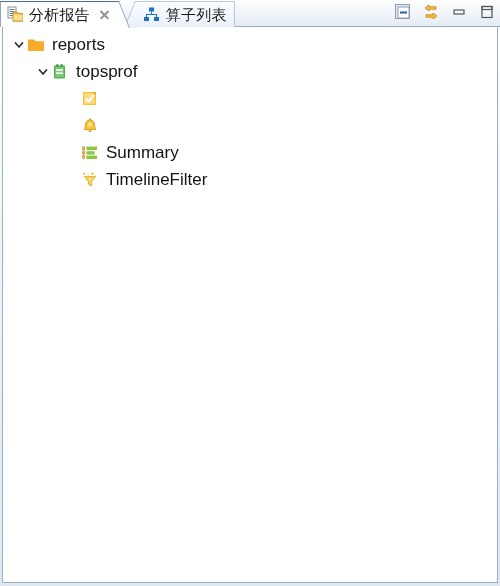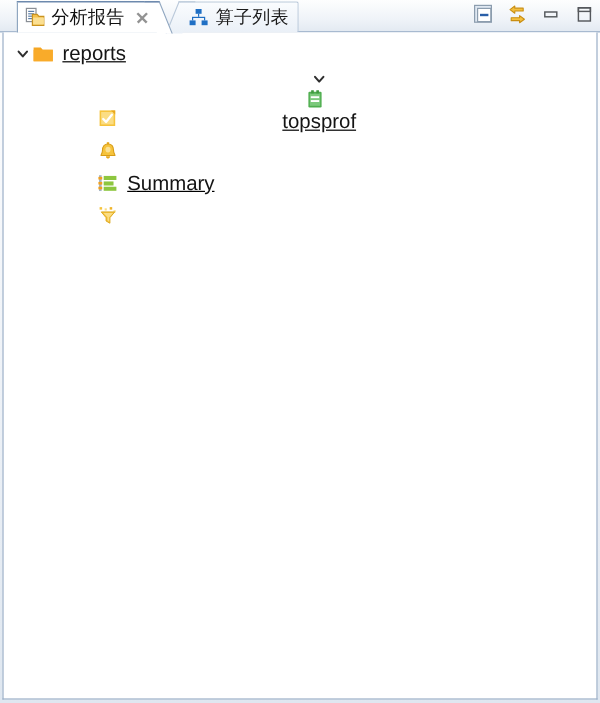--- a/index.html
+++ b/index.html
@@ -60,21 +60,21 @@
     line-height: 18px;
     letter-spacing: 0.2px;
   }
 
   
   .tab.active {
     background: #ffffff;
     border-top: 1px solid #4a6d9a;
     border-left: 1px solid #8fa6c0;
     z-index: 3;
-    margin-left: 14px;
+    margin-left: 0;
   }
   .tab.active::after {
     content: "";
     position: absolute;
     right: -12px;
     top: -1px;
     width: 13px;
     height: 27px;
     background: #ffffff;
     border-top: 1px solid #4a6d9a;
@@ -157,21 +157,20 @@
     top: 27px;
     bottom: 3px;
     background: #ffffff;
     border: 1px solid #9aafc7;
     border-top: none;
     box-sizing: border-box;
     overflow: hidden;
   }
   .tree {
     padding-top: 4px;
-    text-decoration: underline;
   }
   .tree-row {
     display: flex;
     align-items: center;
     height: 27px;
     font-size: 17px;
     color: #111111;
     white-space: nowrap;
     cursor: default;
   }
@@ -192,21 +191,21 @@
     display: inline-flex;
     align-items: center;
     justify-content: center;
   }
   .tree-row .row-label {
     font-size: 17px;
     line-height: 20px;
     color: #141414;
   }
   .indent-0 { padding-left: 8px; }
-  .indent-1 { padding-left: 32px; flex-direction: column; }
+  .indent-1 { padding-left: 32px; }
   .indent-2 { padding-left: 78px; }
 
   svg { overflow: visible; }
 </style>
 </head>
 <body>
 
 <div class="view">
 
   <div class="tabstrip">
@@ -358,18 +357,19 @@
         <span class="row-icon">
           <svg width="18" height="18" viewBox="0 0 18 18">
             <rect x="2" y="1.6" width="2.1" height="2.1" fill="#f6c33c"></rect>
             <rect x="6.2" y="2.6" width="1.8" height="1.8" fill="#fbdd84"></rect>
             <rect x="10.4" y="1.6" width="2.1" height="2.1" fill="#f0b429"></rect>
             <rect x="13.6" y="4.2" width="1.8" height="1.8" fill="#fbdd84"></rect>
             <path d="M3.4 5.6 h11.2 L10.6 10.4 v4.6 L7.4 13.2 v-2.8 Z" fill="#f6c33c" stroke="#dca81f" stroke-width="0.8" stroke-linejoin="round"></path>
             <path d="M5.2 6.6 h8 L10 10.1 v3.6 L8.6 12.6 v-2.5 Z" fill="#fbdd84"></path>
           </svg>
         </span>
+        <span class="row-label">TimelineFilter</span>
       </div>
 
     </div>
   </div>
 
 </div>
 
 </body></html>

